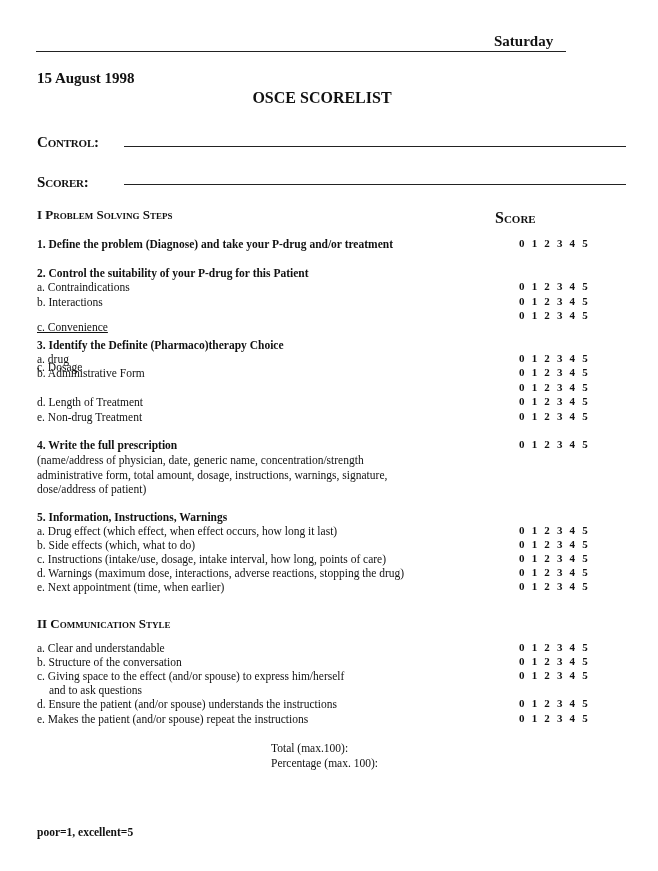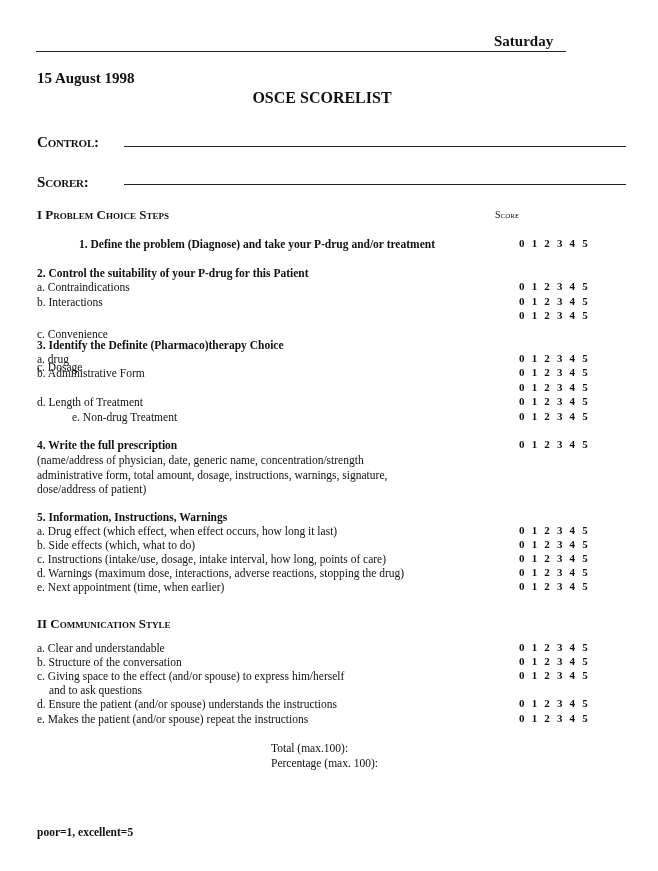--- a/index.html
+++ b/index.html
@@ -8,21 +8,21 @@
       font-family: "Liberation Serif", "DejaVu Serif", serif;
       color: #111111;
     }
     .abs { position: absolute; }
     .hdr-line { position: absolute; border-bottom: 1.5px solid #222; }
     .date { left: 37px; top: 34px; font-size: 15px; font-weight: bold; margin-top: 36px; }
     .day { left: 494px; top: 33px; font-size: 15px; font-weight: bold; }
     .title { left: 0; width: 644px; top: 89px; text-align: center; font-size: 16px; font-weight: bold; }
     .fieldlabel { font-size: 15px; font-weight: bold; font-variant: small-caps; letter-spacing: -0.2px; }
     .sec-head { font-size: 13px; font-weight: bold; font-variant: small-caps; }
-    .score-head { font-size: 10px; font-weight: normal; font-variant: small-caps; }
+    .score-head { font-size: 16px; font-weight: bold; font-variant: small-caps; }
     .row { position: absolute; left: 37px; font-size: 11.5px; line-height: 14.4px; white-space: nowrap; }
     .row.bold { font-weight: bold; }
     .score { position: absolute; left: 495px; font-size: 11px; font-weight: bold; letter-spacing: 2.2px; white-space: nowrap; margin-left: 24px; }
     .indent { padding-left: 12px; }
     .total { position: absolute; left: 271px; font-size: 11.5px; line-height: 14.5px; }
     .legend { position: absolute; left: 37px; top: 826px; font-size: 11.5px; font-weight: bold; }
   </style>
 </head>
 <body>
 
@@ -31,44 +31,44 @@
 <div class="hdr-line" style="left:36px; top:51px; width:530px;"></div>
 
 <div class="abs title">OSCE SCORELIST</div>
 
 <div class="abs fieldlabel" style="left:37px; top:134px;">Control:</div>
 <div class="hdr-line" style="left:124px; top:146px; width:502px;"></div>
 
 <div class="abs fieldlabel" style="left:37px; top:174px;">Scorer:</div>
 <div class="hdr-line" style="left:124px; top:184px; width:502px;"></div>
 
-<div class="abs sec-head" style="left:37px; top:207px;">I Problem Choice Steps</div>
+<div class="abs sec-head" style="left:37px; top:207px;">I Problem Solving Steps</div>
 <div class="abs score-head" style="left:495px; top:209px;">Score</div>
 
-<div class="row bold" style="top:237px;margin-left:42px;">1. Define the problem (Diagnose) and take your P-drug and/or treatment</div>
+<div class="row bold" style="top:237px;">1. Define the problem (Diagnose) and take your P-drug and/or treatment</div>
 <div class="score" style="top:237px;">0 1 2 3 4 5</div>
 
 <div class="row bold" style="top:266px;">2. Control the suitability of your  P-drug for this Patient</div>
 <div class="row" style="top:280px;">a. Contraindications</div>
 <div class="score" style="top:280px;">0 1 2 3 4 5</div>
 <div class="row" style="top:295px;">b. Interactions</div>
 <div class="score" style="top:295px;">0 1 2 3 4 5</div>
-<div class="row" style="top:327px;">c. Convenience</div>
+<div class="row" style="top:320px;text-decoration:underline;">c. Convenience</div>
 <div class="score" style="top:309px;">0 1 2 3 4 5</div>
 
 <div class="row bold" style="top:338px;">3. Identify the Definite (Pharmaco)therapy Choice</div>
 <div class="row" style="top:352px;">a. drug</div>
 <div class="score" style="top:352px;">0 1 2 3 4 5</div>
 <div class="row" style="top:366px;">b. Administrative Form</div>
 <div class="score" style="top:366px;">0 1 2 3 4 5</div>
 <div class="row" style="top:360px;">c. Dosage</div>
 <div class="score" style="top:381px;">0 1 2 3 4 5</div>
 <div class="row" style="top:395px;">d. Length of Treatment</div>
 <div class="score" style="top:395px;">0 1 2 3 4 5</div>
-<div class="row" style="top:410px;margin-left:35px;">e. Non-drug Treatment</div>
+<div class="row" style="top:410px;">e. Non-drug Treatment</div>
 <div class="score" style="top:410px;">0 1 2 3 4 5</div>
 
 <div class="row bold" style="top:438px;">4. Write the full prescription</div>
 <div class="score" style="top:438px;">0 1 2 3 4 5</div>
 <div class="row" style="top:453px;">(name/address of physician, date, generic name, concentration/strength</div>
 <div class="row" style="top:468px;">administrative form, total amount, dosage, instructions, warnings, signature,</div>
 <div class="row" style="top:482px;">dose/address of patient)</div>
 
 <div class="row bold" style="top:510px;">5. Information, Instructions, Warnings</div>
 <div class="row" style="top:524px;">a. Drug effect (which effect, when effect occurs, how long it last)</div>

